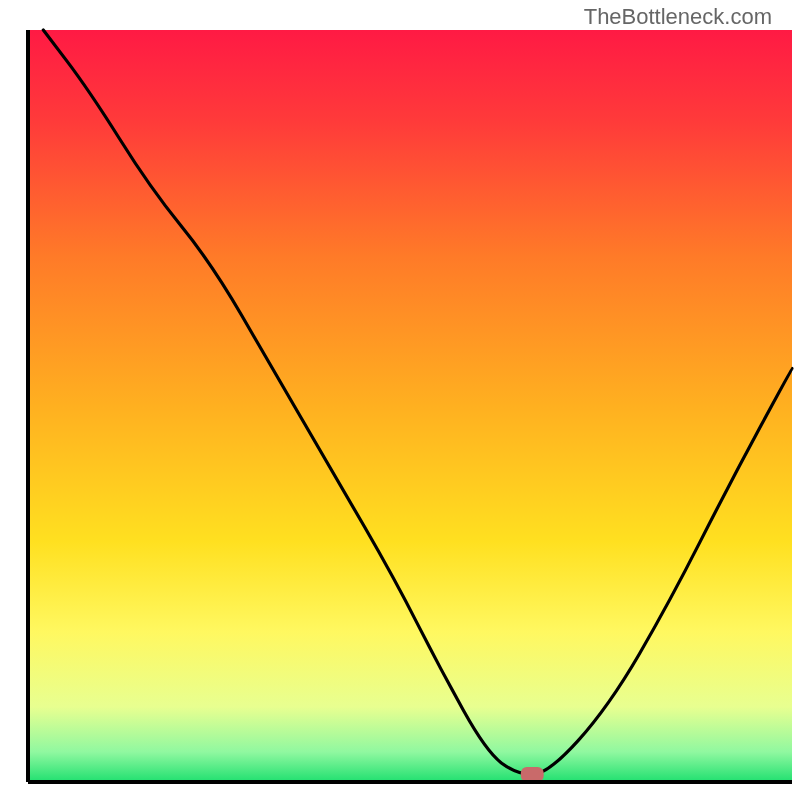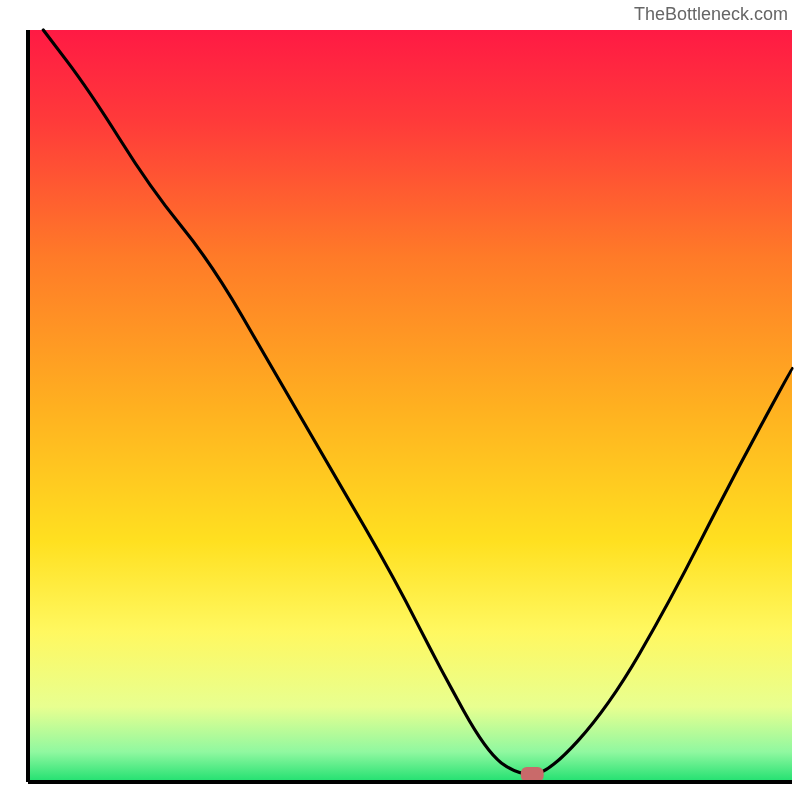--- a/index.html
+++ b/index.html
@@ -11,22 +11,22 @@
     font-family: Arial, Helvetica, sans-serif;
   }
   .container {
     position: relative;
     width: 800px;
     height: 800px;
   }
   .watermark {
     position: absolute;
     top: 4px;
-    right: 12px;
-    font-size: 18px;
+    right: 28px;
+    font-size: 22px;
     color: #666666;
     font-weight: 500;
     z-index: 10;
   }
   svg.chart {
     position: absolute;
     top: 0;
     left: 0;
   }
 </style>

